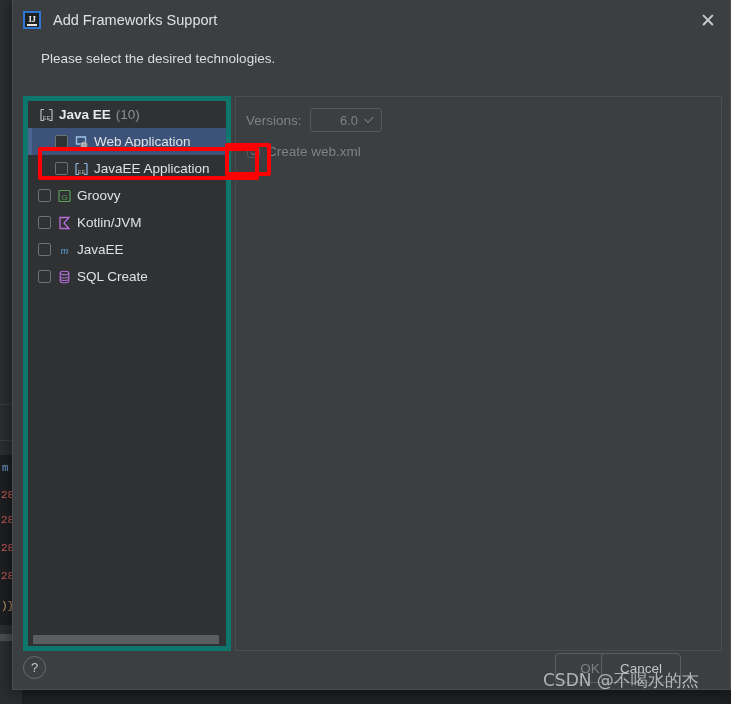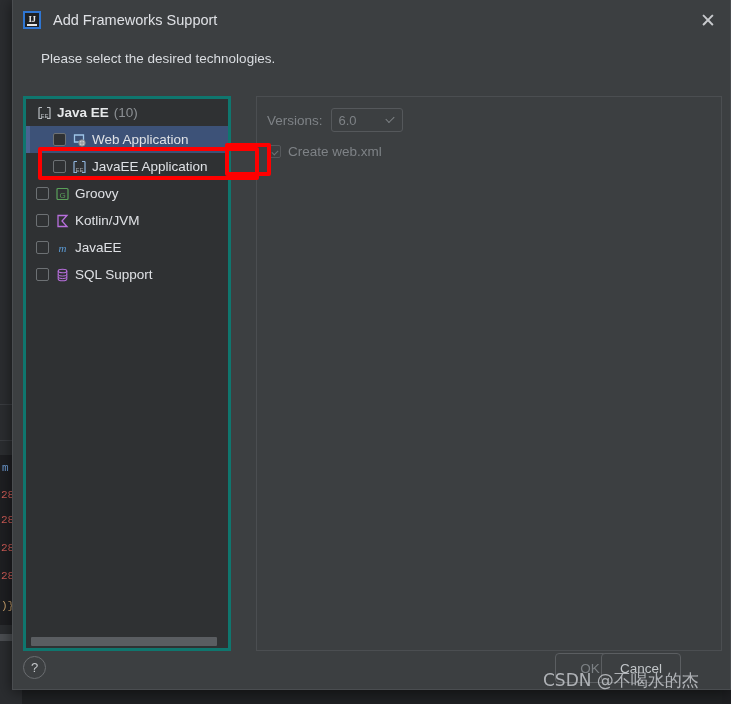--- a/index.html
+++ b/index.html
@@ -186,21 +186,21 @@
     width: 719px;
     height: 555px;
     display: flex;
     padding: 0 10px 0 10px;
   }
 
   .tree-panel {
     position: relative;
     width: 208px;
     background: #2f3133;
-    border: 3px solid #0f766e;
+    border: 5px solid #0f766e;
     overflow: hidden;
     flex: 0 0 auto;
     text-align: right;
   }
 
   .tree-row {
     position: relative;
     display: flex;
     align-items: center;
     height: 27px;
@@ -263,21 +263,21 @@
     position: absolute;
     left: 5px; top: 3px;
     width: 186px; height: 9px;
     background: #5a5d61;
     border-radius: 1px;
   }
 
   .right-panel {
     position: relative;
     flex: 1 1 auto;
-    margin-left: 25px;
+    margin-left: 4px;
     background: #3c3f41;
     border: 1px solid #4b4e51;
     padding: 10px 0 0 10px;
   }
 
   .ver-row {
     display: flex;
     align-items: center;
     height: 26px;
   }
@@ -288,20 +288,21 @@
   }
   .ver-combo {
     position: relative;
     width: 72px; height: 24px;
     border: 1px solid #55585b;
     border-radius: 3px;
     background: #3c3f41;
     display: flex;
     align-items: center;
     padding-left: 7px;
+    justify-content: center;
   }
   .ver-value {
     font-size: 13px;
     color: #7e8286;
   }
   .ver-arrow {
     position: absolute;
     right: 8px; top: 7px;
     width: 8px; height: 5px;
     border-left: 1.5px solid #7e8286;
@@ -508,21 +509,21 @@
 
         <div class="tree-row">
           <div class="cb"></div>
           <div class="ico">
             <svg width="15" height="14" viewBox="0 0 15 14">
               <ellipse cx="7.5" cy="3" rx="4.3" ry="1.8" fill="none" stroke="#b86fdd" stroke-width="1.1"></ellipse>
               <path d="M3.2 3 V11 a4.3 1.8 0 0 0 8.6 0 V3" fill="none" stroke="#b86fdd" stroke-width="1.1"></path>
               <path d="M3.2 6.3 a4.3 1.8 0 0 0 8.6 0 M3.2 8.8 a4.3 1.8 0 0 0 8.6 0" fill="none" stroke="#b86fdd" stroke-width="1"></path>
             </svg>
           </div>
-          <span class="tree-label">SQL Support</span>
+          <span class="tree-label">SQL Create</span>
         </div>
 
         <div class="h-scroll-track">
           <div class="h-scroll-thumb"></div>
         </div>
       </div>
 
       <div class="right-panel">
         <div class="ver-row">
           <span class="ver-label">Versions:</span>

